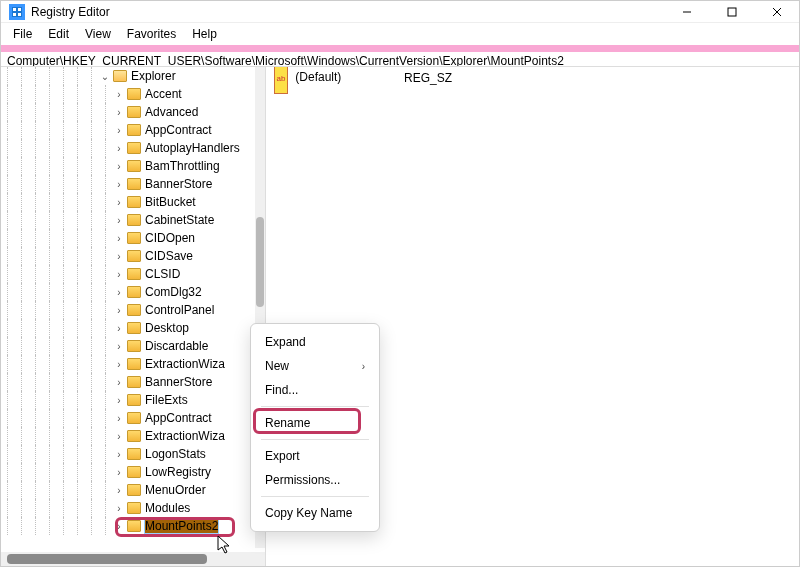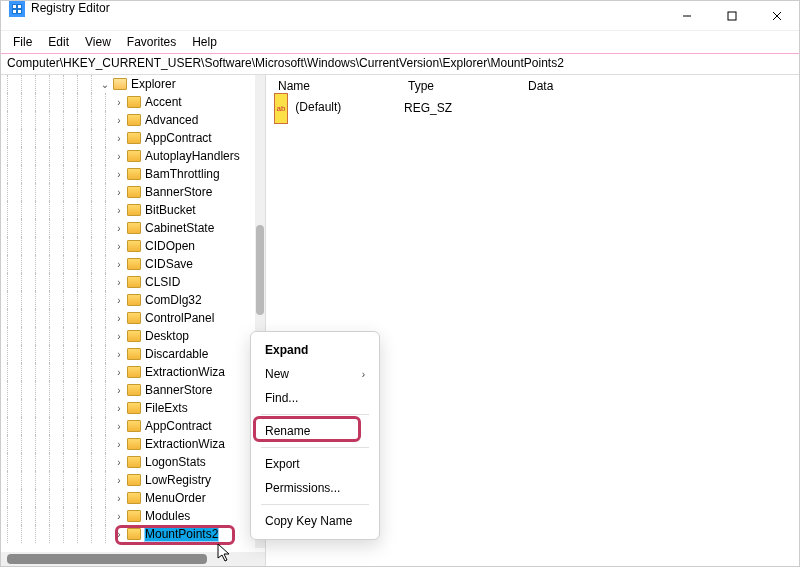--- a/index.html
+++ b/index.html
@@ -10,23 +10,23 @@
     color: #000;
     background: #fff;
     width: 800px;
     height: 567px;
     overflow: hidden;
   }
   .window { width: 100%; height: 100%; display: flex; flex-direction: column; border: 1px solid #ccc; }
 
   
   .titlebar {
-    height: 30px;
+    height: 22px;
     display: flex;
-    align-items: flex-start;
+    align-items: center;
     padding: 0 0 0 8px;
     border-bottom: 1px solid #eee;
   }
   .titlebar .app-icon {
     width: 16px; height: 16px; margin-right: 6px;
     background: #3a97ff;
     display: inline-flex; align-items: center; justify-content: center;
   }
   .titlebar .app-icon svg { width: 12px; height: 12px; fill: #fff; }
   .titlebar .title { flex: 0 0 auto; }
@@ -45,21 +45,21 @@
     display: flex;
     align-items: center;
     padding: 0 4px;
   }
   .menubar .menu-item { padding: 2px 8px; }
 
   
   .addressbar {
     height: 22px;
     padding: 2px 6px;
-    border-top: 1px solid #f9a8d4;
+    border-top: 7px solid #f9a8d4;
     border-bottom: 1px solid #ddd;
     white-space: nowrap;
     overflow: hidden;
   }
 
   
   .content { flex: 1; display: flex; overflow: hidden; position: relative; }
   .tree-pane {
     width: 265px;
     border-right: 1px solid #ddd;
@@ -123,21 +123,21 @@
     flex: 0 0 auto;
     position: relative;
   }
   .folder-icon.open::after {
     content: "";
     position: absolute; inset: 0;
     background: linear-gradient(#ffe59a,#fcc257);
   }
   .tree-label { }
   .selected .tree-label {
-    background: #0ea5e9;
+    background: #a16207;
     outline: 1px solid #99d1ff;
   }
   .highlight-box {
     position: absolute;
     border: 3px solid #c03760;
     border-radius: 6px;
     pointer-events: none;
   }
 
   
@@ -173,21 +173,21 @@
     box-shadow: 0 6px 18px rgba(0,0,0,0.15);
     padding: 6px 4px;
     z-index: 10;
   }
   .ctx-item {
     padding: 5px 10px;
     font-size: 12px;
     border-radius: 3px;
     display: flex; align-items: center; justify-content: space-between;
   }
-  .ctx-item.bold { font-weight: 700; }
+  .ctx-item.bold { font-weight: 400; }
   .ctx-sep {
     height: 1px; background: #e0e0e0; margin: 4px 6px;
   }
   .ctx-arrow { font-size: 10px; color: #444; }
   .ctx-highlight {
     position: absolute;
     border: 3px solid #c03760;
     border-radius: 6px;
     pointer-events: none;
   }
@@ -601,25 +601,20 @@
       <div class="highlight-box" style="left:114px; top:450px; width:120px; height:20px;"></div>
 
       <div class="cursor" style="left:216px; top:468px;">
         <svg viewBox="0 0 14 20">
             <path d="M1 1 L1 15 L5 12 L8 18 L10 17 L7 11 L12 11 Z" fill="#fff" stroke="#000" stroke-width="1"></path>
           </svg>
       </div>
     </div>
 
     <div class="list-pane">
-      <div class="list-header">
-        <span class="col col-name">Name</span>
-        <span class="col col-type">Type</span>
-        <span class="col col-data">Data</span>
-      </div>
       <div class="list-row">
         <span class="col col-name">
           <span class="value-icon">ab</span>
           <span>(Default)</span>
         </span>
         <span class="col col-type">REG_SZ</span>
       </div>
     </div>
 
     <div class="context-menu">

